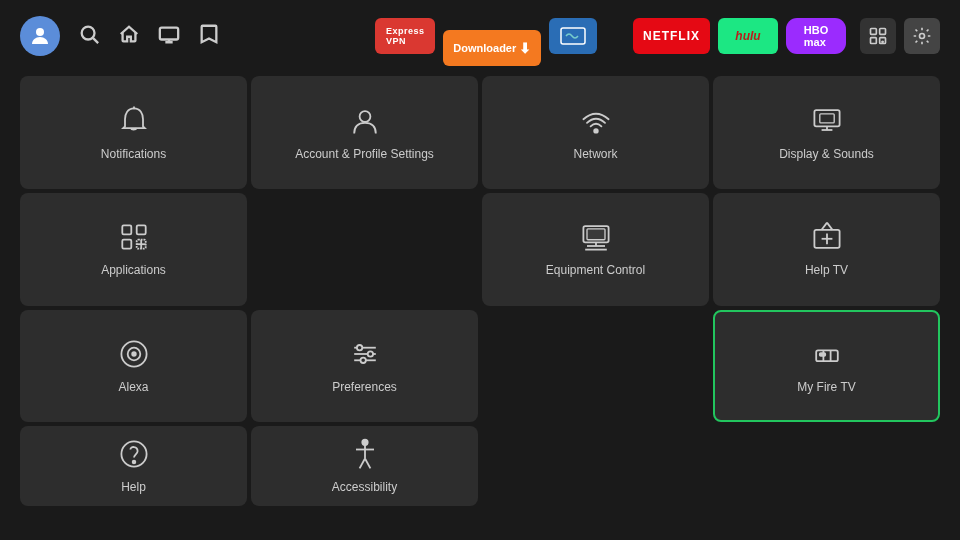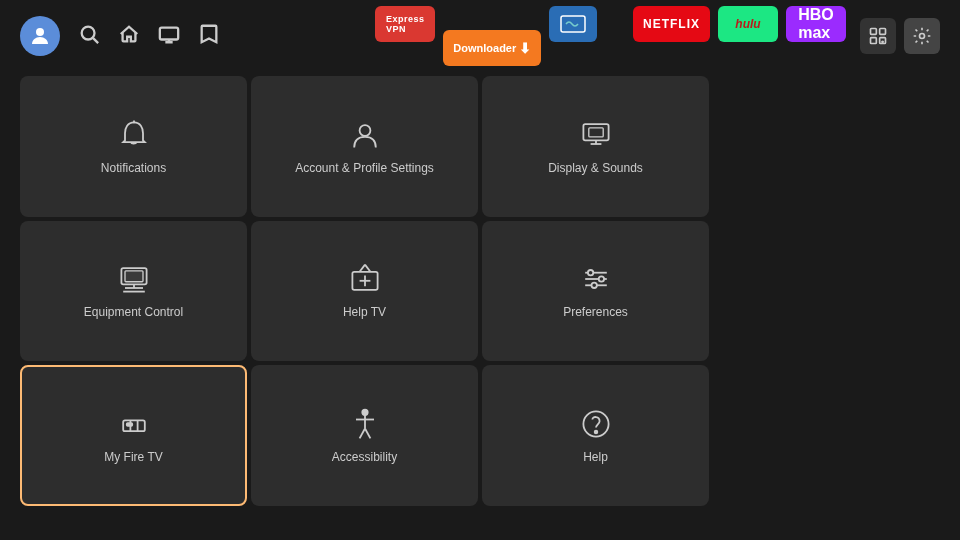--- a/index.html
+++ b/index.html
@@ -36,20 +36,21 @@
       align-items: center;
       justify-content: center;
     }
     .nav-icon {
       color: #ccc;
       font-size: 18px;
       cursor: pointer;
     }
     .topbar-apps {
       display: flex;
+      align-items: center;
       gap: 8px;
       margin-left: auto;
     }
     .app-btn {
       height: 36px;
       border-radius: 6px;
       display: flex;
       align-items: center;
       justify-content: center;
       padding: 0 10px;
@@ -98,21 +99,21 @@
       display: flex;
       flex-direction: column;
       align-items: center;
       justify-content: center;
       cursor: pointer;
       gap: 8px;
       padding: 10px;
       position: relative;
     }
     .grid-item.selected {
-      border: 2px solid #fdba74;
+      border: 2px solid #22c55e;
       background: #2d2d2d;
     }
     .grid-item-label {
       color: #ccc;
       font-size: 12px;
       text-align: center;
       line-height: 1.3;
     }
 
     
@@ -167,21 +168,21 @@
       <span style="font-size:14px;">⬇</span>
     </div>
     <div class="app-btn app-esign" style="font-size:13px; font-weight:900; min-width:44px;">
       <svg width="28" height="22" viewBox="0 0 28 22" fill="white">
         <rect x="2" y="3" width="24" height="16" rx="2" stroke="white" stroke-width="1.5" fill="none"></rect>
         <path d="M7 11 Q10 7 13 11 Q16 15 19 11" stroke="#7cc" stroke-width="1.5" fill="none"></path>
       </svg>
     </div>
     <div class="app-btn app-netflix">NETFLIX</div>
     <div class="app-btn app-hulu" style="font-style:italic;">hulu</div>
-    <div class="app-btn app-hbomax" style="font-size:16px;">HBO<br>max</div>
+    <div class="app-btn app-hbomax" style="font-size:11px;border-radius:11px;">HBO<br>max</div>
 
     <div class="topbar-icons">
       <div class="icon-square-btn">
         <svg width="20" height="20" viewBox="0 0 24 24" fill="none" stroke="#ccc" stroke-width="2">
           <rect x="3" y="3" width="7" height="7" rx="1"></rect>
           <rect x="14" y="3" width="7" height="7" rx="1"></rect>
           <rect x="3" y="14" width="7" height="7" rx="1"></rect>
           <rect x="14" y="14" width="7" height="7" rx="1"></rect>
           <line x1="17.5" y1="17.5" x2="17.5" y2="20.5"></line>
           <line x1="16" y1="19" x2="19" y2="19"></line>
@@ -209,31 +210,51 @@
   </div>
 
   <div class="grid-item">
     <svg class="icon-svg" viewBox="0 0 40 40" fill="none" stroke="#ccc" stroke-width="2">
       <circle cx="20" cy="15" r="6"></circle>
       <path d="M8 34 C8 26 12 22 20 22 C28 22 32 26 32 34"></path>
     </svg>
     <span class="grid-item-label">Account &amp; Profile Settings</span>
   </div>
 
+  <div class="grid-item">
+    <svg class="icon-svg" viewBox="0 0 40 40" fill="none" stroke="#ccc" stroke-width="2">
+      <path d="M6 18 Q20 6 34 18" stroke-linecap="round"></path>
+      <path d="M10 22 Q20 13 30 22" stroke-linecap="round"></path>
+      <path d="M14 26 Q20 20 26 26" stroke-linecap="round"></path>
+      <circle cx="20" cy="31" r="2" fill="#ccc"></circle>
+    </svg>
+    <span class="grid-item-label">Network</span>
+  </div>
 
   <div class="grid-item">
     <svg class="icon-svg" viewBox="0 0 40 40" fill="none" stroke="#ccc" stroke-width="2">
       <rect x="6" y="8" width="28" height="18" rx="2"></rect>
       <line x1="14" y1="30" x2="26" y2="30"></line>
       <line x1="20" y1="26" x2="20" y2="30"></line>
       <rect x="12" y="12" width="16" height="10" rx="1" stroke="#ccc" stroke-width="1.5"></rect>
     </svg>
     <span class="grid-item-label">Display &amp; Sounds</span>
   </div>
 
+  <div class="grid-item">
+    <svg class="icon-svg" viewBox="0 0 40 40" fill="none" stroke="#ccc" stroke-width="2">
+      <rect x="7" y="7" width="10" height="10" rx="1.5"></rect>
+      <rect x="23" y="7" width="10" height="10" rx="1.5"></rect>
+      <rect x="7" y="23" width="10" height="10" rx="1.5"></rect>
+      <rect x="23" y="23" width="10" height="10" rx="1.5" stroke-dasharray="2 1"></rect>
+      <line x1="28" y1="23" x2="28" y2="33"></line>
+      <line x1="23" y1="28" x2="33" y2="28"></line>
+    </svg>
+    <span class="grid-item-label">Applications</span>
+  </div>
 
   <div class="grid-item" style="background:transparent; border:none; cursor:default;">
   </div>
 
   <div class="grid-item">
     <svg class="icon-svg" viewBox="0 0 40 40" fill="none" stroke="#ccc" stroke-width="2">
       <rect x="6" y="8" width="28" height="18" rx="2"></rect>
       <line x1="10" y1="30" x2="30" y2="30"></line>
       <line x1="20" y1="26" x2="20" y2="30"></line>
       <line x1="8" y1="34" x2="32" y2="34"></line>
@@ -247,20 +268,28 @@
       <line x1="20" y1="4" x2="14" y2="12"></line>
       <line x1="20" y1="4" x2="26" y2="12"></line>
       <rect x="6" y="12" width="28" height="20" rx="2"></rect>
       <line x1="14" y1="22" x2="26" y2="22"></line>
       <line x1="20" y1="16" x2="20" y2="28"></line>
     </svg>
     <span class="grid-item-label">Help TV</span>
   </div>
 
 
+  <div class="grid-item">
+    <svg class="icon-svg" viewBox="0 0 40 40" fill="none" stroke="#ccc" stroke-width="2">
+      <circle cx="20" cy="20" r="14"></circle>
+      <circle cx="20" cy="20" r="7" fill="#2d2d2d"></circle>
+      <circle cx="20" cy="20" r="2" fill="#ccc"></circle>
+    </svg>
+    <span class="grid-item-label">Alexa</span>
+  </div>
 
   <div class="grid-item">
     <svg class="icon-svg" viewBox="0 0 40 40" fill="none" stroke="#ccc" stroke-width="2">
       <line x1="8" y1="13" x2="32" y2="13"></line>
       <line x1="8" y1="20" x2="32" y2="20"></line>
       <line x1="8" y1="27" x2="32" y2="27"></line>
       <circle cx="14" cy="13" r="3" fill="#2d2d2d" stroke="#ccc" stroke-width="2"></circle>
       <circle cx="26" cy="20" r="3" fill="#2d2d2d" stroke="#ccc" stroke-width="2"></circle>
       <circle cx="18" cy="27" r="3" fill="#2d2d2d" stroke="#ccc" stroke-width="2"></circle>
     </svg>
@@ -275,35 +304,35 @@
       <rect x="8" y="16" width="24" height="12" rx="2"></rect>
       <line x1="16" y1="16" x2="16" y2="28"></line>
       <line x1="24" y1="16" x2="24" y2="28"></line>
       <rect x="12" y="19" width="6" height="3" rx="1" fill="#ccc"></rect>
     </svg>
     <span class="grid-item-label">My Fire TV</span>
   </div>
 
   <div class="grid-item">
     <svg class="icon-svg" viewBox="0 0 40 40" fill="none" stroke="#ccc" stroke-width="2">
+      <circle cx="20" cy="20" r="14"></circle>
+      <path d="M16 15 C16 11 24 11 24 17 C24 20 20 21 20 24"></path>
+      <circle cx="20" cy="29" r="1.5" fill="#ccc"></circle>
+    </svg>
+    <span class="grid-item-label">Help</span>
+  </div>
+
+  <div class="grid-item">
+    <svg class="icon-svg" viewBox="0 0 40 40" fill="none" stroke="#ccc" stroke-width="2">
       <circle cx="20" cy="7" r="3" fill="#ccc"></circle>
       <line x1="20" y1="10" x2="20" y2="25"></line>
       <line x1="10" y1="15" x2="30" y2="15"></line>
       <line x1="20" y1="25" x2="14" y2="36"></line>
       <line x1="20" y1="25" x2="26" y2="36"></line>
     </svg>
     <span class="grid-item-label">Accessibility</span>
   </div>
 
-  <div class="grid-item">
-    <svg class="icon-svg" viewBox="0 0 40 40" fill="none" stroke="#ccc" stroke-width="2">
-      <circle cx="20" cy="20" r="14"></circle>
-      <path d="M16 15 C16 11 24 11 24 17 C24 20 20 21 20 24"></path>
-      <circle cx="20" cy="29" r="1.5" fill="#ccc"></circle>
-    </svg>
-    <span class="grid-item-label">Help</span>
-  </div>
-
   <div class="grid-item" style="background:transparent; border:none; cursor:default;"></div>
   <div class="grid-item" style="background:transparent; border:none; cursor:default;"></div>
   <div class="grid-item" style="background:transparent; border:none; cursor:default;"></div>
 
 </div>
 
 </body></html>

